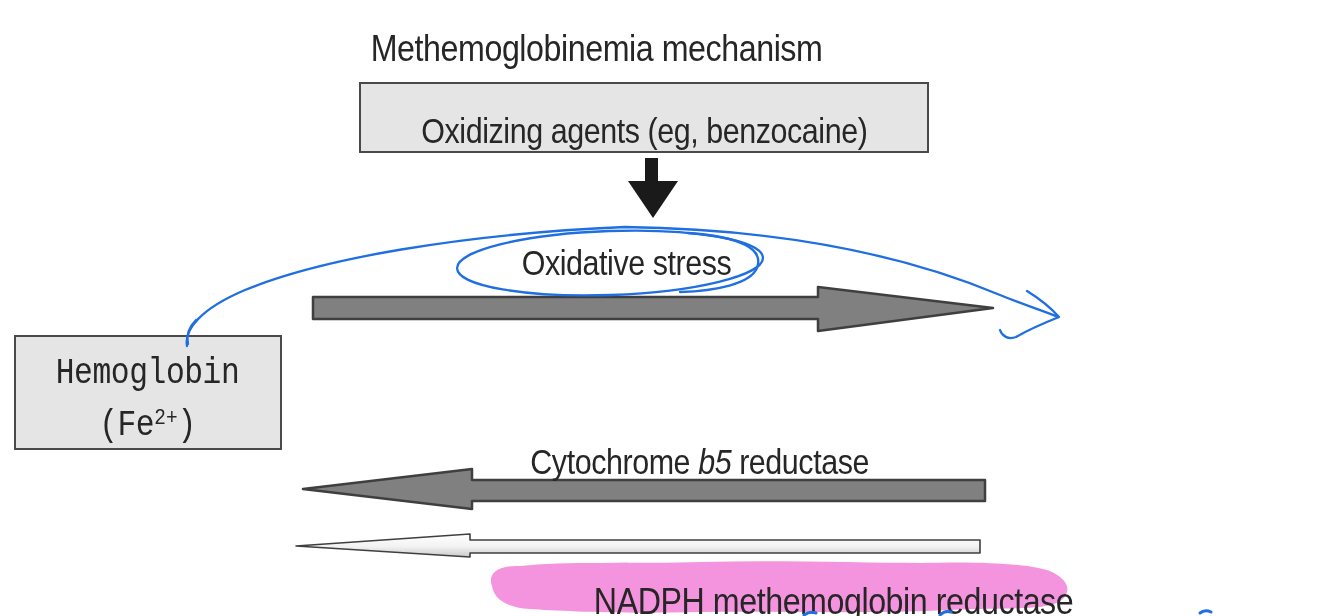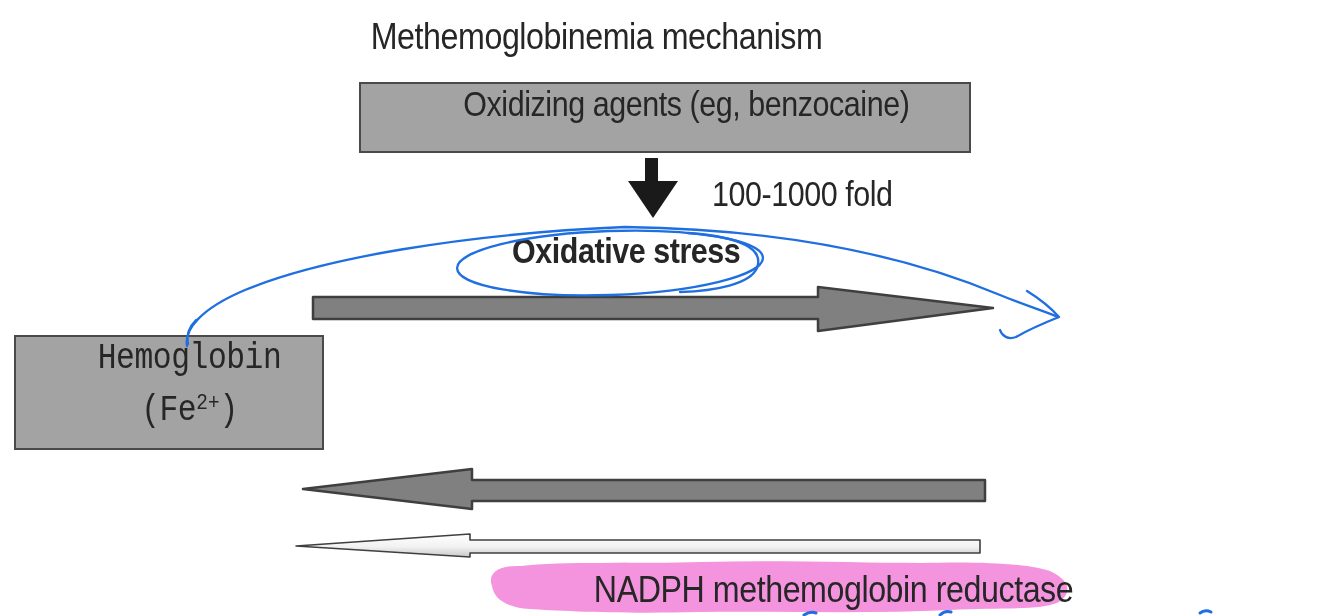--- a/index.html
+++ b/index.html
@@ -2,32 +2,31 @@
 <html style="--ink: #262626; --box-border: #4a4a4a; --arrow-gray: #808080; --arrow-outline: #3f3f3f; --black-arrow: #1a1a1a; --annotation-blue: #1f6fe0; --highlight-pink: #f493de;"><head>
 <meta charset="utf-8">
 <style>
   html,body{margin:0;padding:0;background:#fff;}
   .stage{
     position:relative;width:1334px;height:616px;background:#fff;overflow:hidden;
     font-family:"Liberation Sans",sans-serif;color:var(--ink,#262626);
   }
   .stage svg{position:absolute;left:0;top:0;}
   .layer-annot{pointer-events:none;}
-  .txt{position:absolute;white-space:nowrap;}
+  .txt{position:absolute;white-space:nowrap;margin-top:12px;}
   .center{text-align:center;}
   .cond{display:inline-block;transform:scaleX(0.87);transform-origin:50% 50%;}
   .cond-left{display:inline-block;transform:scaleX(0.87);transform-origin:0 50%;}
   .title{font-size:37px;letter-spacing:-0.5px;}
   .boxlabel{font-size:35px;letter-spacing:-0.5px;}
   .lbl{font-size:35px;letter-spacing:-0.5px;}
   .box{
-    position:absolute;background:#a3a3a3;border:2px solid var(--box-border,#4a4a4a);
-    display:flex;flex-direction:column;align-items:center;justify-content:flex-start;
+    position:absolute;background:#e5e5e5;border:2px solid var(--box-border,#4a4a4a);
+    display:flex;flex-direction:column;align-items:center;justify-content:flex-end;
     z-index:2;
-    padding-left:42px;
   }
   .box .line{font-size:36px;line-height:44px;letter-spacing:-0.5px;}
   sup.chem{font-size:0.62em;vertical-align:0.5em;letter-spacing:0;}
   .ital{font-style:italic;}
   .z2{z-index:2;}
   .gray-arrow{fill:var(--arrow-gray,#808080);stroke:var(--arrow-outline,#3f3f3f);stroke-width:2.5;stroke-linejoin:round;}
   .white-arrow{fill:url(#shaftGrad);stroke:var(--arrow-outline,#3f3f3f);stroke-width:1.6;stroke-linejoin:round;}
   .black-arrow{fill:var(--black-arrow,#1a1a1a);stroke:none;}
   .pink{fill:var(--highlight-pink,#f493de);stroke:none;}
   .pen{fill:none;stroke:var(--annotation-blue,#1f6fe0);stroke-width:2.3;stroke-linecap:round;}
@@ -68,36 +67,36 @@
   </svg>
 
   <div class="txt center title z2" style="left:263px;top:16px;width:668px;">
     <span class="cond">Methemoglobinemia mechanism</span>
   </div>
 
   <div class="box" style="left:359px;top:82px;width:566px;height:67px;">
     <span class="boxlabel cond">Oxidizing agents (eg, benzocaine)</span>
   </div>
 
-  <div class="txt lbl z2" style="left:712px;top:174px;">
-    <span class="cond-left">100-1000 fold</span>
-  </div>
 
-  <div class="txt center lbl z2" style="left:426px;top:231px;width:400px;font-weight:bold;">
+  <div class="txt center lbl z2" style="left:426px;top:231px;width:400px;">
     <span class="cond">Oxidative stress</span>
   </div>
 
   <div class="box" style="left:14px;top:335px;width:264px;height:111px;font-family:Liberation Mono, monospace;">
     <div class="cond" style="text-align:center;">
       <div class="line">Hemoglobin</div>
       <div class="line"><span>(Fe</span><sup class="chem">2+</sup><span>)</span></div>
     </div>
   </div>
 
 
+  <div class="txt center lbl z2" style="left:500px;top:430px;width:400px;">
+    <span class="cond"><span>Cytochrome </span><span class="ital">b5</span><span> reductase</span></span>
+  </div>
 
   <div class="txt center z2" style="left:558px;top:569px;width:400px;font-size:37px;letter-spacing:-0.5px;">
     <span class="cond">NADPH methemoglobin reductase</span>
   </div>
 
   <svg class="layer-annot" width="1334" height="616" viewBox="0 0 1334 616" style="z-index:3;">
 
     <path class="pen" d="M187 346
          C184 330, 200 309, 245 290
          C320 259, 460 234, 625 227

